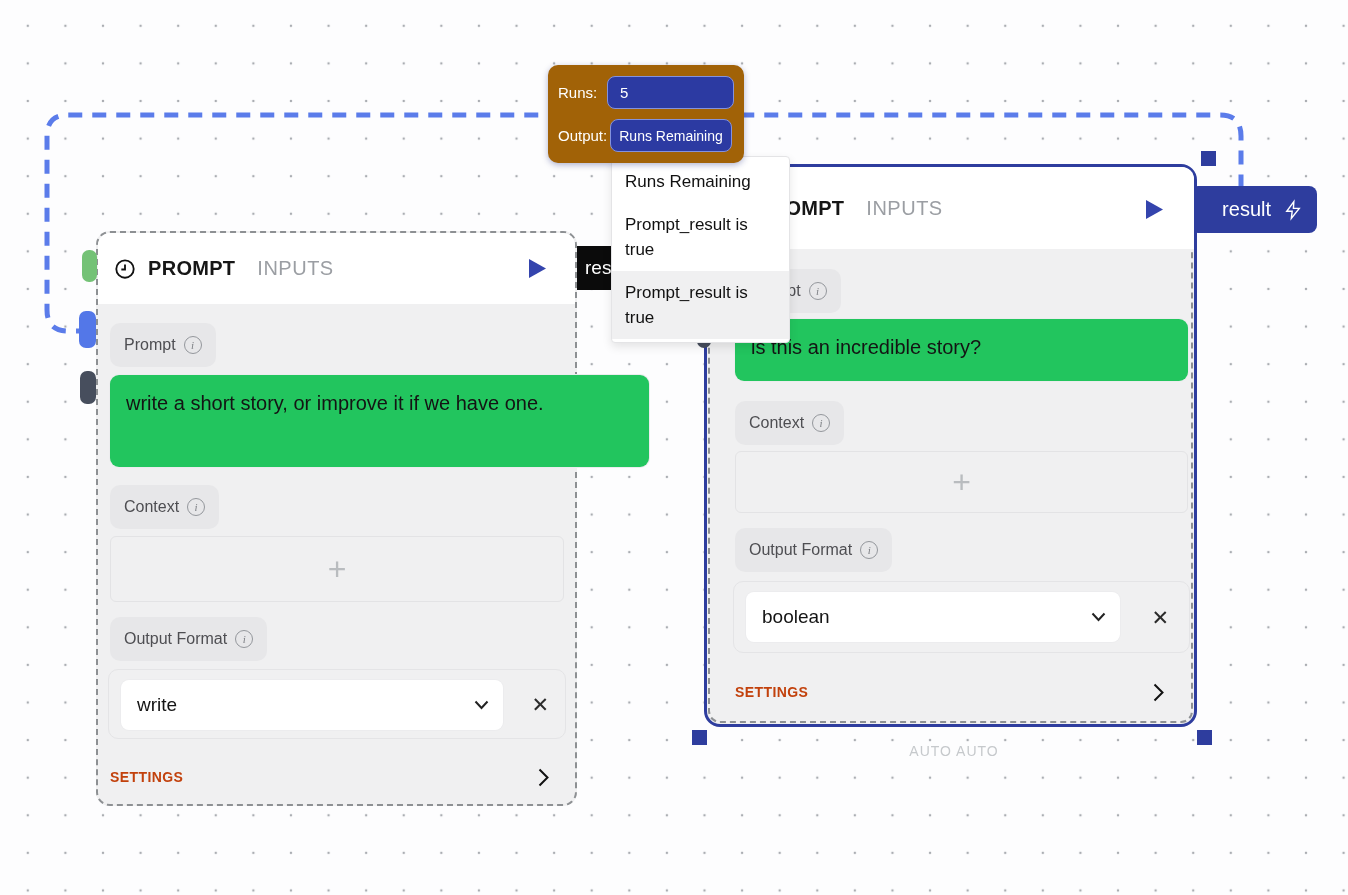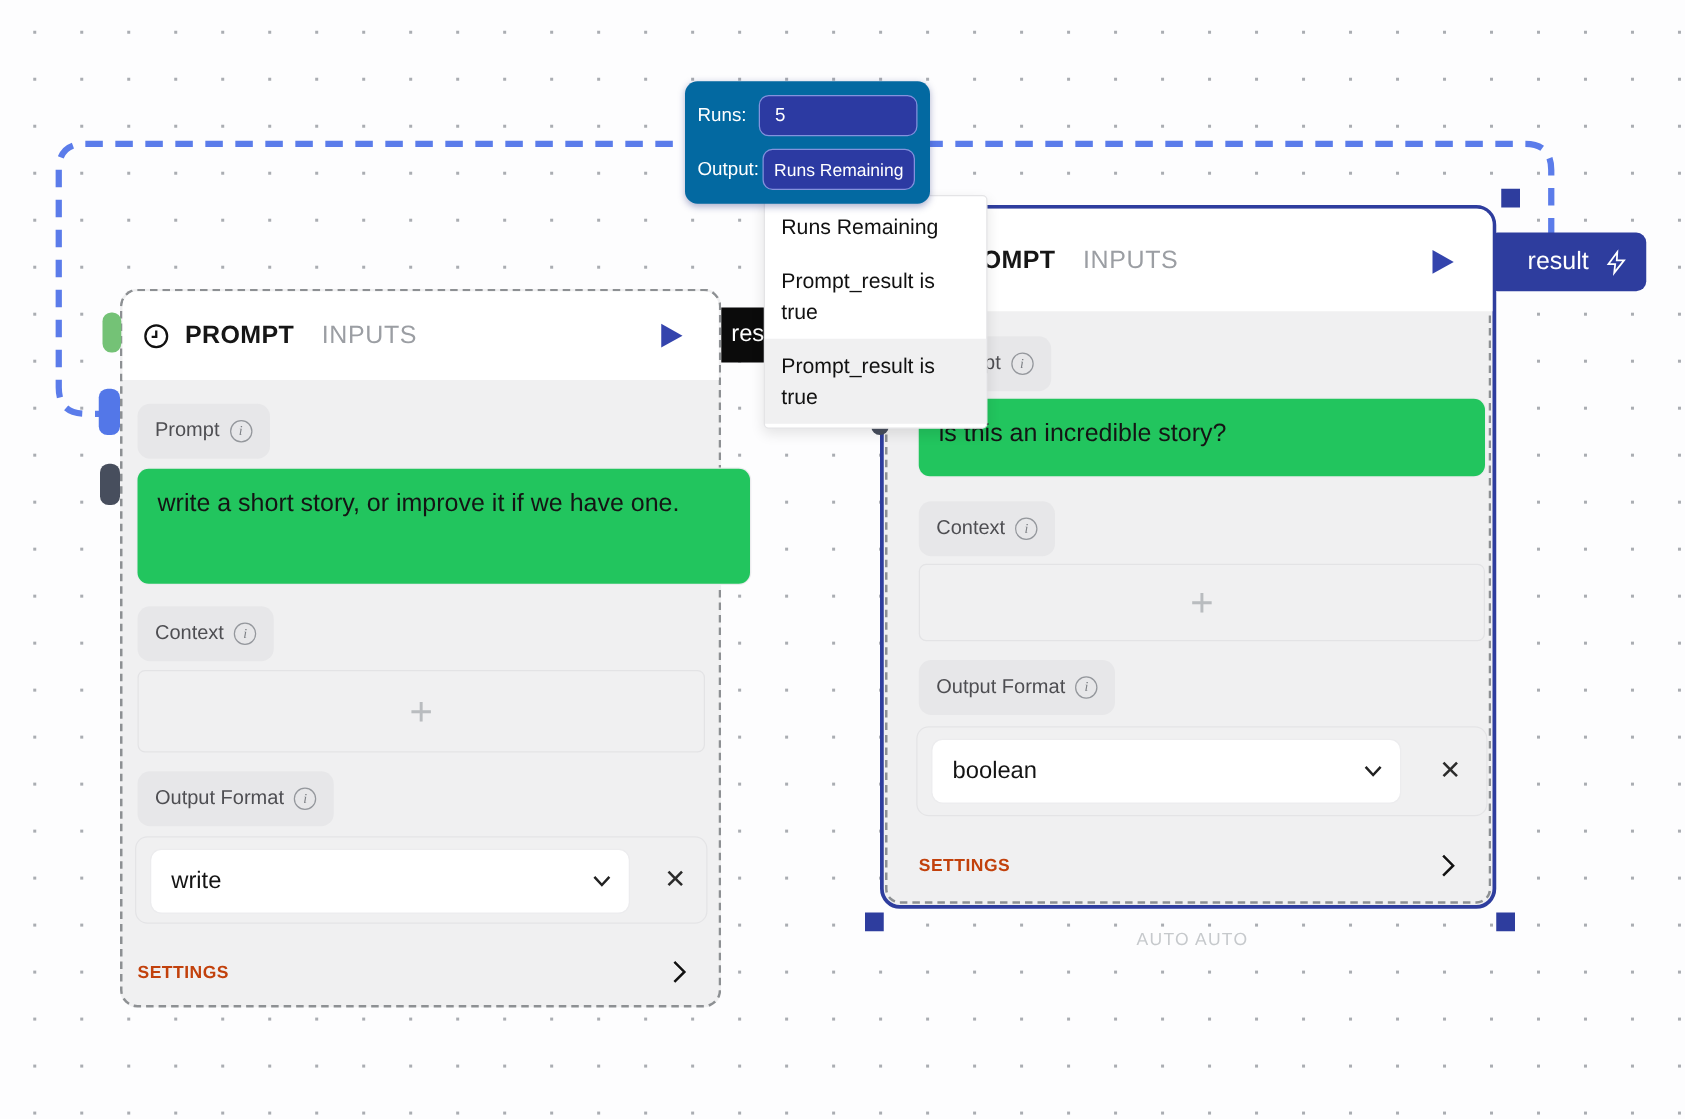--- a/index.html
+++ b/index.html
@@ -14,21 +14,21 @@
     color: #1a1a1a;
   }
   .abs { position:absolute; }
 
   
   #wire { position:absolute; left:0; top:0; z-index:4; pointer-events:none; }
 
   
   .loop-panel {
     left:548px; top:65px; width:196px; height:98px;
-    background:#0369a1; border-radius:10px; z-index:60;
+    background:#a16207; border-radius:10px; z-index:60;
     box-shadow:0 2px 6px rgba(30,40,120,.35);
     display:flex; flex-direction:column; justify-content:center; gap:10px;
     padding:8px 10px;
   }
   .loop-row { display:flex; align-items:center; gap:8px; }
   .loop-label { color:#fff; font-size:15px; width:44px; text-align:left; }
   .loop-input, .loop-select {
     background:#2c3aa2; border:1.5px solid #8392dd; border-radius:8px;
     color:#fff; font-size:14px; height:33px; width:127px;
     font-family:"Liberation Sans",sans-serif;
@@ -150,21 +150,21 @@
           <polygon points="1,1 18,10.5 1,20" fill="#3444ad"></polygon>
         </svg>
     </span>
   </div>
 
   <div class="chip" style="left:12px; top:90px;">
     <span>Prompt</span>
     <span class="i-ico">i</span>
   </div>
 
-  <div class="tbox" style="left:12px; top:142px; width:490px; height:92px;">write a short story, or improve it if we have one.</div>
+  <div class="tbox" style="left:12px; top:142px; width:539px; height:92px;">write a short story, or improve it if we have one.</div>
 
   <div class="chip" style="left:12px; top:252px;">
     <span>Context</span>
     <span class="i-ico">i</span>
   </div>
 
   <div class="dropzone" style="left:12px; top:303px; width:454px; height:66px;">
     <span class="plus-glyph">+</span>
   </div>
 

